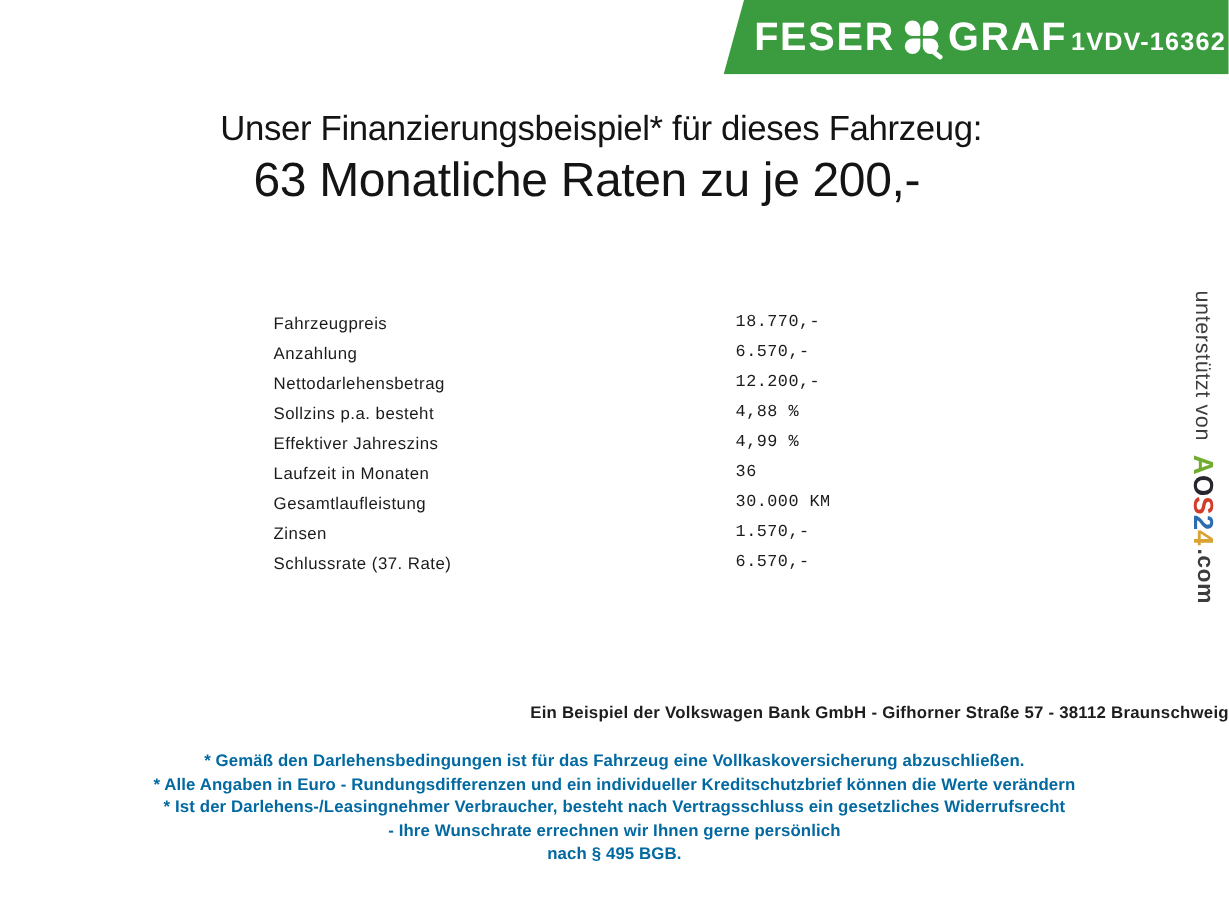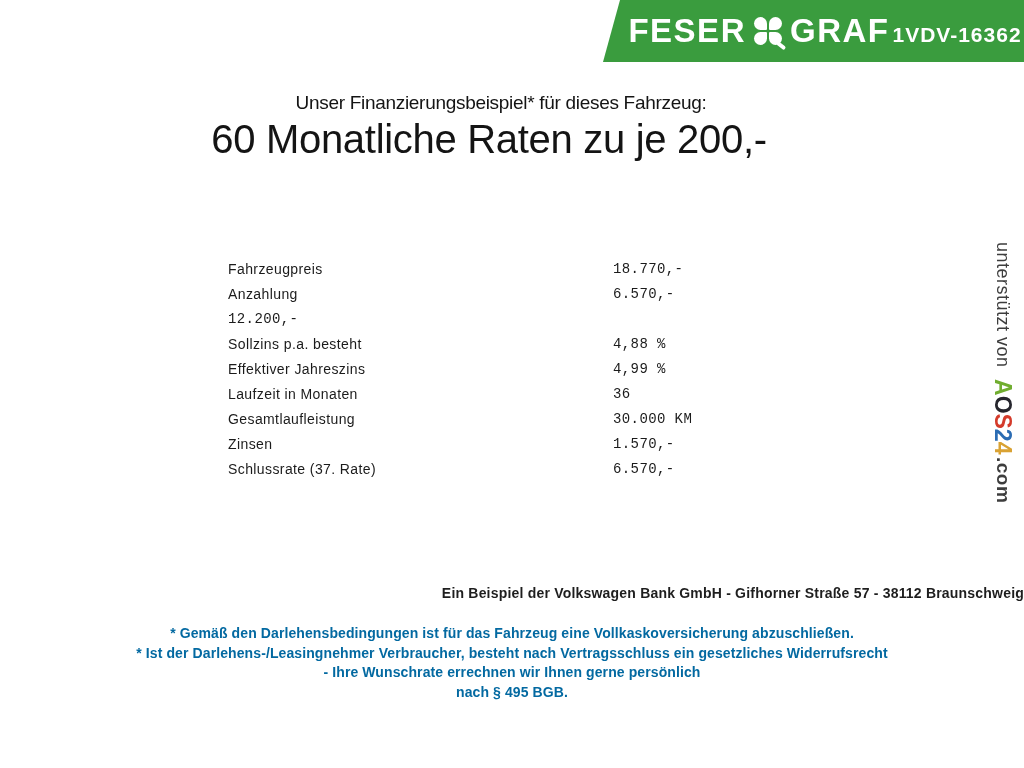--- a/index.html
+++ b/index.html
@@ -37,21 +37,21 @@
   .leaf.br{border-radius:8% 50% 50% 50%;}
   .stem{
     position:absolute;right:-4px;bottom:-3px;width:9px;height:4px;
     background:#ffffff;transform:rotate(38deg);border-radius:0 2px 2px 0;
   }
 
   
   .title-block{
     position:absolute;top:92px;left:0;right:46px;text-align:center;color:#141414;
   }
-  .title-line1{font-size:19px;letter-spacing:-0.3px;margin-left:24px;}
+  .title-line1{font-size:29px;letter-spacing:-0.3px;margin-left:24px;}
   .title-line2{font-size:40px;letter-spacing:-0.3px;margin-top:3px;}
 
   
   .fin-table{
     position:absolute;left:228px;top:256px;
     font-size:14px;letter-spacing:0.4px;color:#1b1b1b;
   }
   .fin-row{display:flex;height:25px;align-items:center;}
   .fin-label{width:385px;}
   .fin-value{white-space:nowrap;font-family:Liberation Mono, monospace;}
@@ -90,33 +90,34 @@
         <span class="leaf br"></span>
       <span class="stem"></span>
     </span>
     <span class="brand">GRAF</span>
     <span class="listing-id">1VDV-16362</span>
   </div>
 </div>
 
 <div class="title-block">
   <div class="title-line1">Unser Finanzierungsbeispiel* für dieses Fahrzeug:</div>
-  <div class="title-line2">60 Monatliche Raten zu je 200,-</div>
+  <div class="title-line2">63 Monatliche Raten zu je 200,-</div>
 </div>
 
 <div class="fin-table">
   <div class="fin-row">
     <span class="fin-label">Fahrzeugpreis</span>
     <span class="fin-value">18.770,-</span>
   </div>
   <div class="fin-row">
     <span class="fin-label">Anzahlung</span>
     <span class="fin-value">6.570,-</span>
   </div>
   <div class="fin-row">
+    <span class="fin-label">Nettodarlehensbetrag</span>
     <span class="fin-value">12.200,-</span>
   </div>
   <div class="fin-row">
     <span class="fin-label">Sollzins p.a. besteht</span>
     <span class="fin-value">4,88 %</span>
   </div>
   <div class="fin-row">
     <span class="fin-label">Effektiver Jahreszins</span>
     <span class="fin-value">4,99 %</span>
   </div>
@@ -135,20 +136,21 @@
   <div class="fin-row">
     <span class="fin-label">Schlussrate (37. Rate)</span>
     <span class="fin-value">6.570,-</span>
   </div>
 </div>
 
 <div class="bank-line">Ein Beispiel der Volkswagen Bank GmbH - Gifhorner Straße 57 - 38112 Braunschweig</div>
 
 <div class="notes">
   <div>* Gemäß den Darlehensbedingungen ist für das Fahrzeug eine Vollkaskoversicherung abzuschließen.</div>
+  <div>* Alle Angaben in Euro - Rundungsdifferenzen und ein individueller Kreditschutzbrief können die Werte verändern</div>
   <div>* Ist der Darlehens-/Leasingnehmer Verbraucher, besteht nach Vertragsschluss ein gesetzliches Widerrufsrecht</div>
   <div>- Ihre Wunschrate errechnen wir Ihnen gerne persönlich</div>
   <div>nach § 495 BGB.</div>
 </div>
 
 <div class="side-strip" style="color: rgb(61, 61, 61);">
   <span>unterstützt von</span>
   <span class="aos-logo">
     <span style="color: rgb(112, 173, 47);">A</span><span style="color: rgb(38, 38, 46);">O</span><span style="color: rgb(212, 59, 43);">S</span><span style="color: rgb(43, 108, 179);">2</span><span style="color: rgb(217, 162, 51);">4</span>
   </span><span class="logo-suffix">.com</span>

